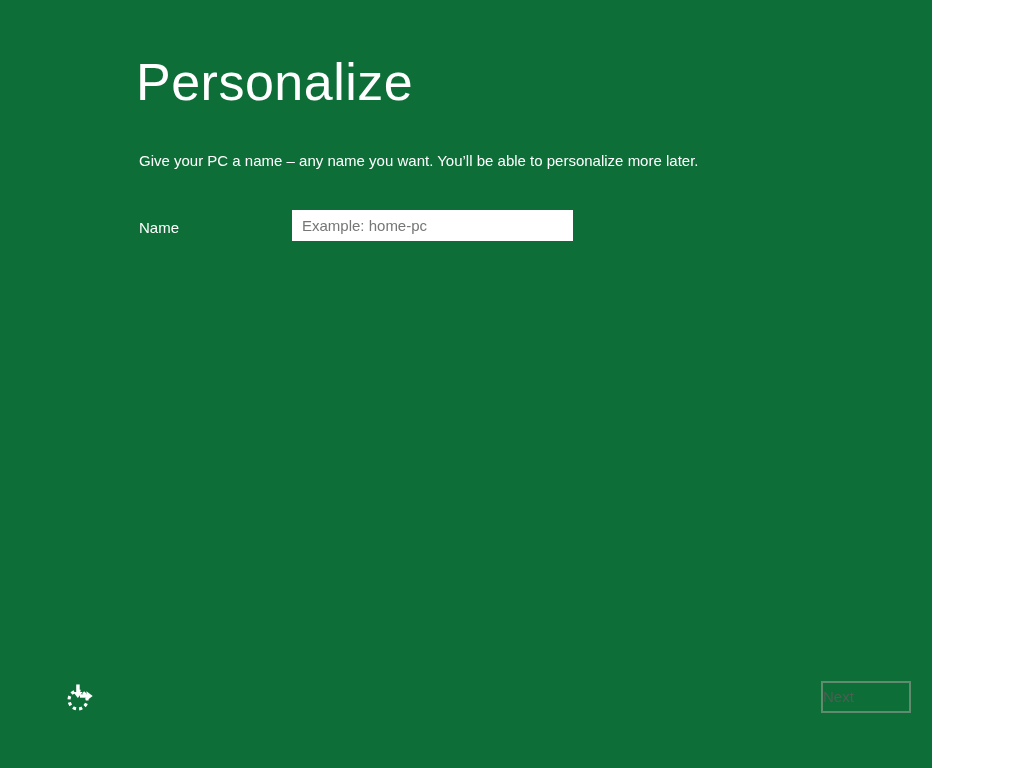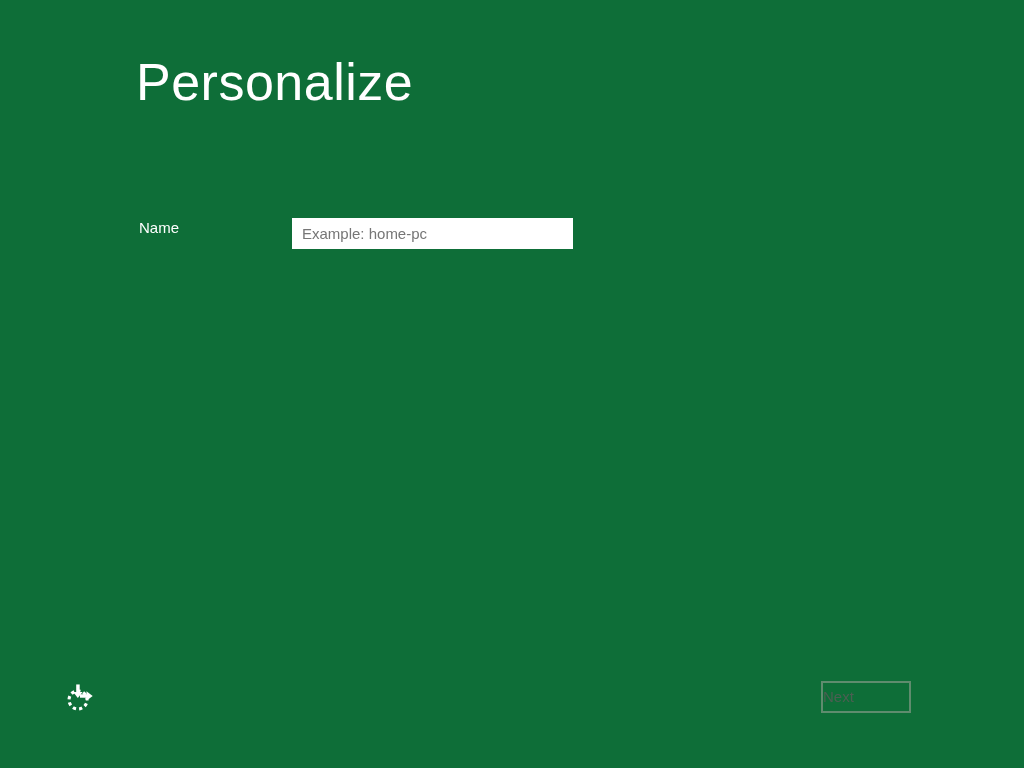--- a/index.html
+++ b/index.html
@@ -11,21 +11,21 @@
     --input-background: #ffffff;
   }
   * { margin: 0; padding: 0; box-sizing: border-box; }
   html, body {
     width: 1024px; height: 768px;
     overflow: hidden;
     font-family: "Liberation Sans", sans-serif;
   }
   .screen {
     position: relative;
-    width: 1024px; height: 768px;
+    width: 932px; height: 768px;
     background: var(--background);
   }
   .page-title {
     position: absolute;
     left: 136px; top: 54px;
     font-size: 52px;
     font-weight: 200;
     letter-spacing: 0.5px;
     line-height: 1.1;
     color: var(--text);
@@ -48,21 +48,20 @@
     position: absolute;
     left: 292px; top: 210px;
     width: 281px; height: 31px;
     border: none;
     outline: none;
     background: var(--input-background);
     padding: 0 10px;
     font-size: 15px;
     font-family: "Liberation Sans", sans-serif;
     color: #1a1a1a;
-    margin-top: 8px;
   }
   .name-input::placeholder {
     color: var(--placeholder);
     opacity: 1;
   }
   .next-button {
     position: absolute;
     left: 821px; top: 681px;
     width: 90px; height: 32px;
     background: transparent;
@@ -88,20 +87,21 @@
   }
   .eoa-button svg { display: block; }
 </style>
 </head>
 <body>
 
 <div class="screen">
 
   <h1 class="page-title">Personalize</h1>
 
+  <p class="instruction">Give your PC a name – any name you want. You’ll be able to personalize more later.</p>
 
   <label class="name-label">Name</label>
 
   <input class="name-input" type="text" placeholder="Example: home-pc" style="">
 
   <button class="eoa-button" aria-label="Ease of access">
     <span>
       <svg width="31" height="31" viewBox="0 0 32 32">
 
         <circle cx="14.5" cy="17.5" r="9.3" fill="none" stroke="#ffffff" stroke-width="3.2" stroke-dasharray="3.4 3.1" transform="rotate(-18 14.5 17.5)"></circle>

